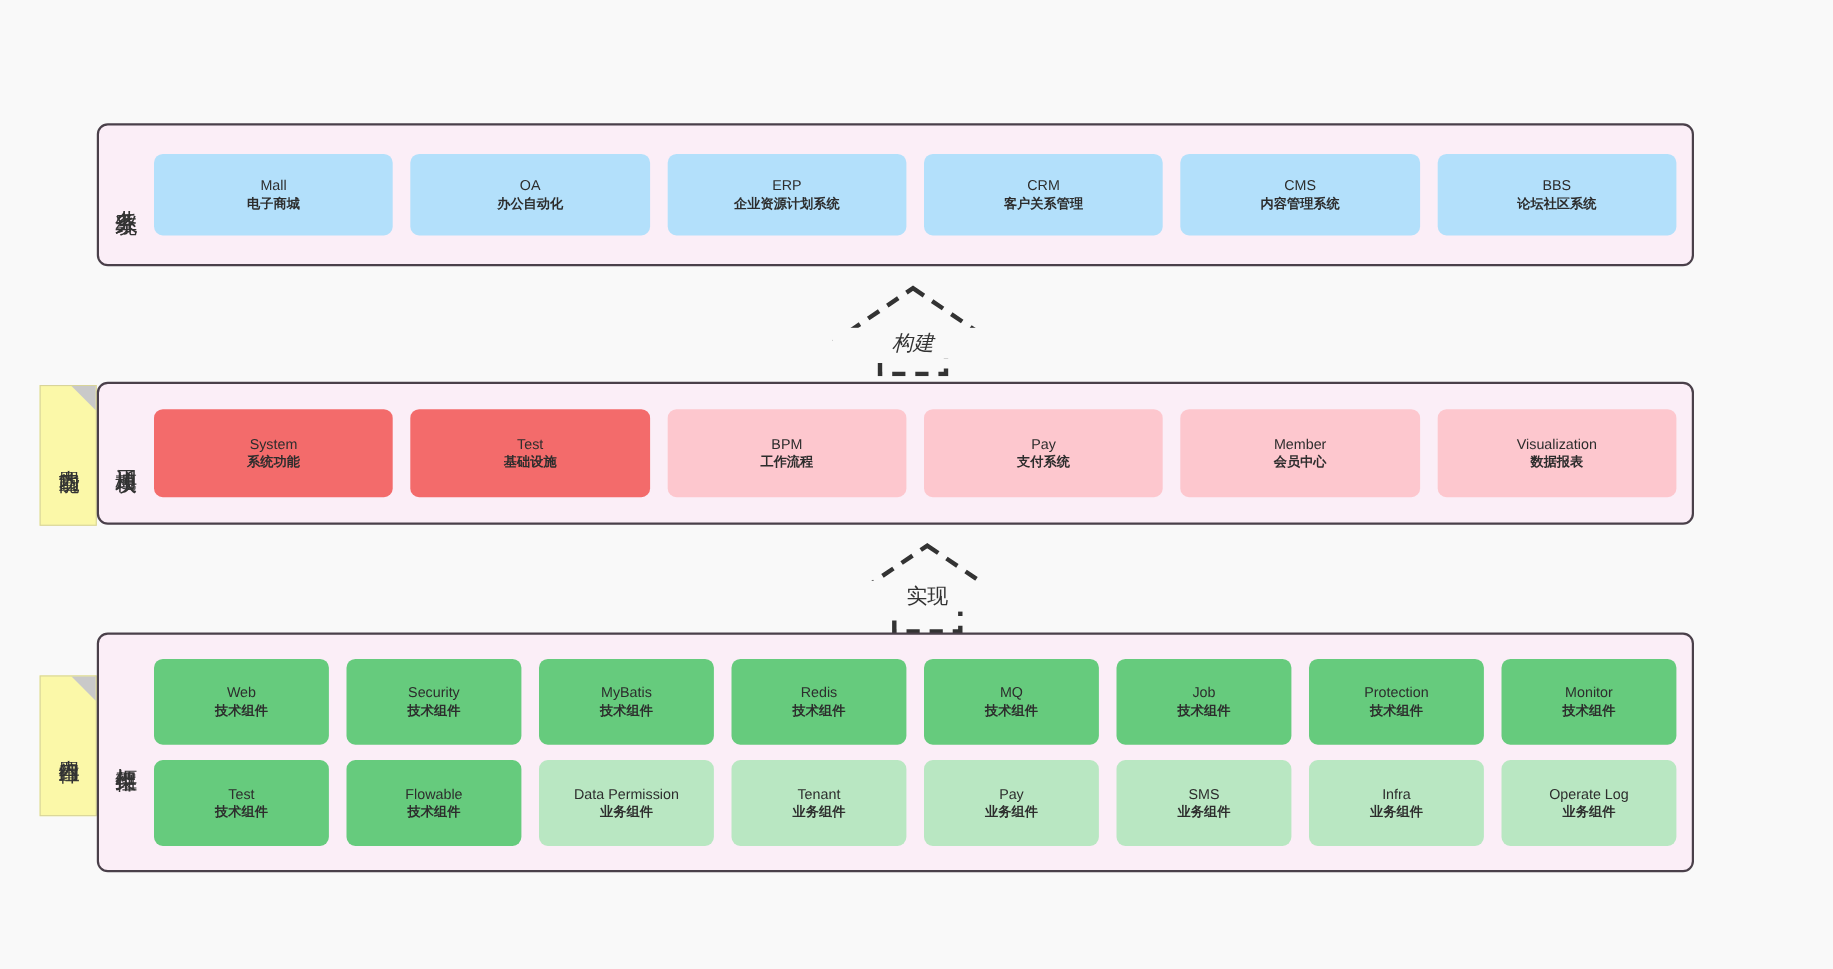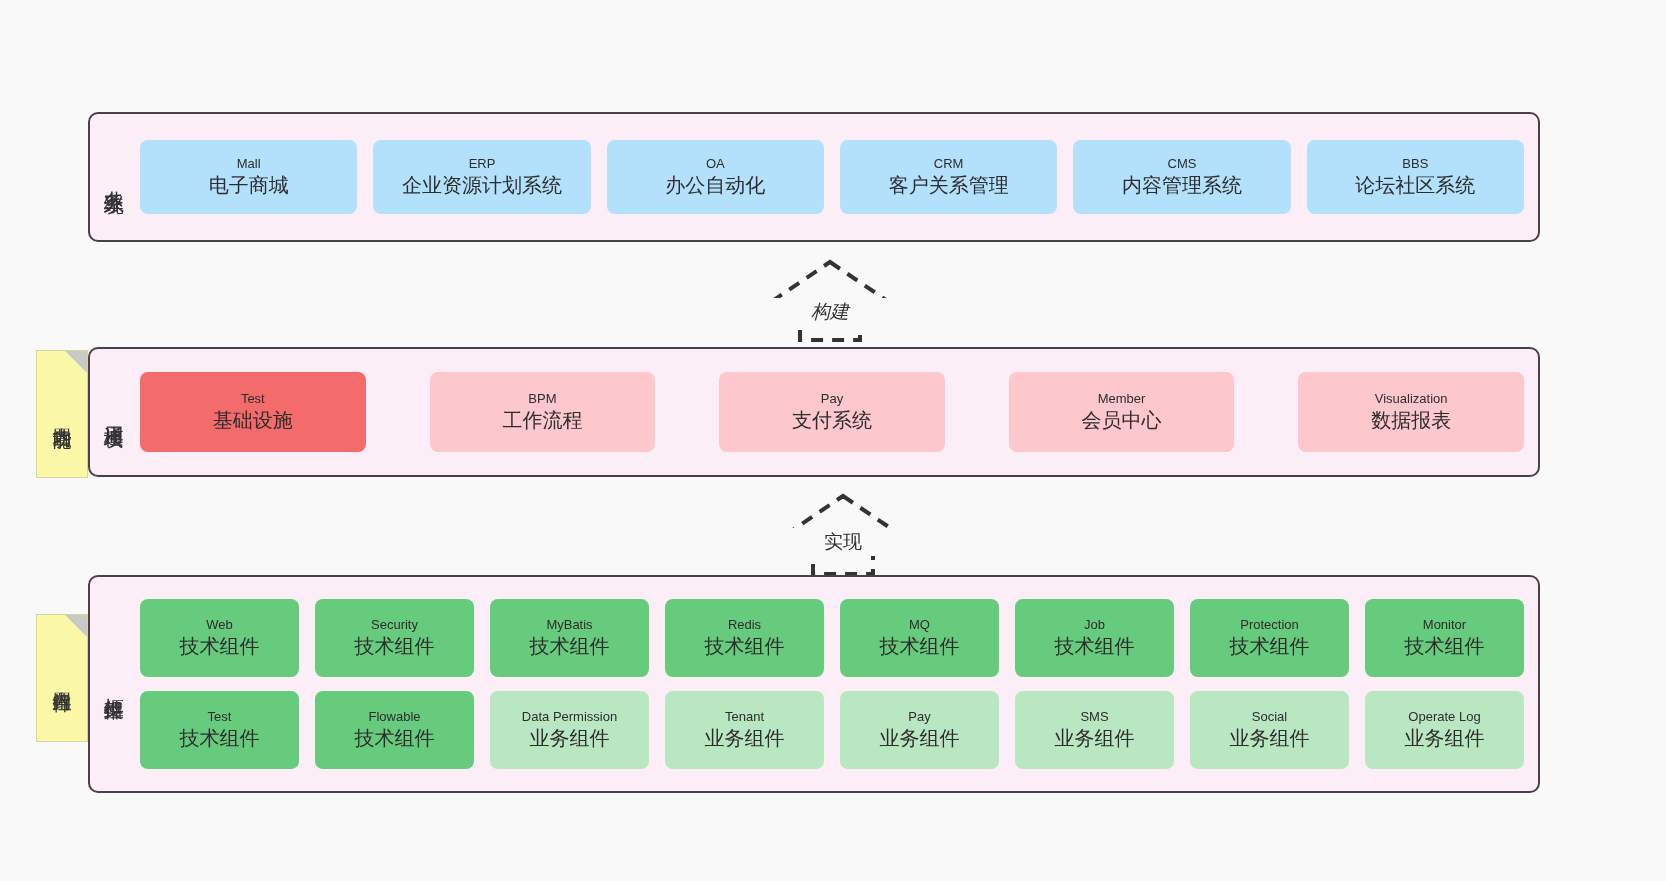--- a/index.html
+++ b/index.html
@@ -65,25 +65,25 @@
     display: flex;
     flex-direction: column;
     align-items: center;
     justify-content: center;
     text-align: center;
     color: #2d2d2d;
     line-height: 1.26;
     padding: 6px 4px;
   }
   .card .en { font-size: 13px; }
-  .card .cn { font-size: 20px; }
+  .card .cn { font-size: 12px; font-weight: bold; }
 
   .card.blue  { background: #b3e0fb; }
   .card.red   { background: #f36b6b; }
-  .card.pink  { background: #fdc7ce; margin-left: 48px; }
+  .card.pink  { background: #fdc7ce; }
   .card.green { background: #66cb7d; }
   .card.lgreen{ background: #b9e7c2; }
 
   
   #business-layer { left: 88px; top: 112px; width: 1452px; height: 130px; }
   #business-layer .card { height: 74px; }
 
   
   #module-layer { left: 88px; top: 347px; width: 1452px; height: 130px; }
   #module-layer .card { height: 80px; }
@@ -141,26 +141,26 @@
 <div class="canvas">
 
   <div class="layer" id="business-layer">
     <div class="layer-label">业务系统</div>
     <div class="layer-body" id="business-cards">
         <div class="card blue">
           <div class="en">Mall</div>
           <div class="cn">电子商城</div>
         </div>
         <div class="card blue">
+          <div class="en">OA</div>
+          <div class="cn">办公自动化</div>
+        </div>
+        <div class="card blue">
           <div class="en">ERP</div>
           <div class="cn">企业资源计划系统</div>
-        </div>
-        <div class="card blue">
-          <div class="en">OA</div>
-          <div class="cn">办公自动化</div>
         </div>
         <div class="card blue">
           <div class="en">CRM</div>
           <div class="cn">客户关系管理</div>
         </div>
         <div class="card blue">
           <div class="en">CMS</div>
           <div class="cn">内容管理系统</div>
         </div>
         <div class="card blue">
@@ -179,20 +179,24 @@
 
   <div class="sticky" id="sticky-module">
     <span class="fold"></span>
     <span>内置功能</span>
   </div>
 
   <div class="layer" id="module-layer">
     <div class="layer-label">通用模块</div>
     <div class="layer-body" id="module-cards">
         <div class="card red">
+          <div class="en">System</div>
+          <div class="cn">系统功能</div>
+        </div>
+        <div class="card red">
           <div class="en">Test</div>
           <div class="cn">基础设施</div>
         </div>
         <div class="card pink">
           <div class="en">BPM</div>
           <div class="cn">工作流程</div>
         </div>
         <div class="card pink">
           <div class="en">Pay</div>
           <div class="cn">支付系统</div>
@@ -276,21 +280,21 @@
           </div>
           <div class="card lgreen">
             <div class="en">Pay</div>
             <div class="cn">业务组件</div>
           </div>
           <div class="card lgreen">
             <div class="en">SMS</div>
             <div class="cn">业务组件</div>
           </div>
           <div class="card lgreen">
-            <div class="en">Social</div>
+            <div class="en">Infra</div>
             <div class="cn">业务组件</div>
           </div>
           <div class="card lgreen">
             <div class="en">Operate Log</div>
             <div class="cn">业务组件</div>
           </div>
         </div>
     </div>
   </div>
 

